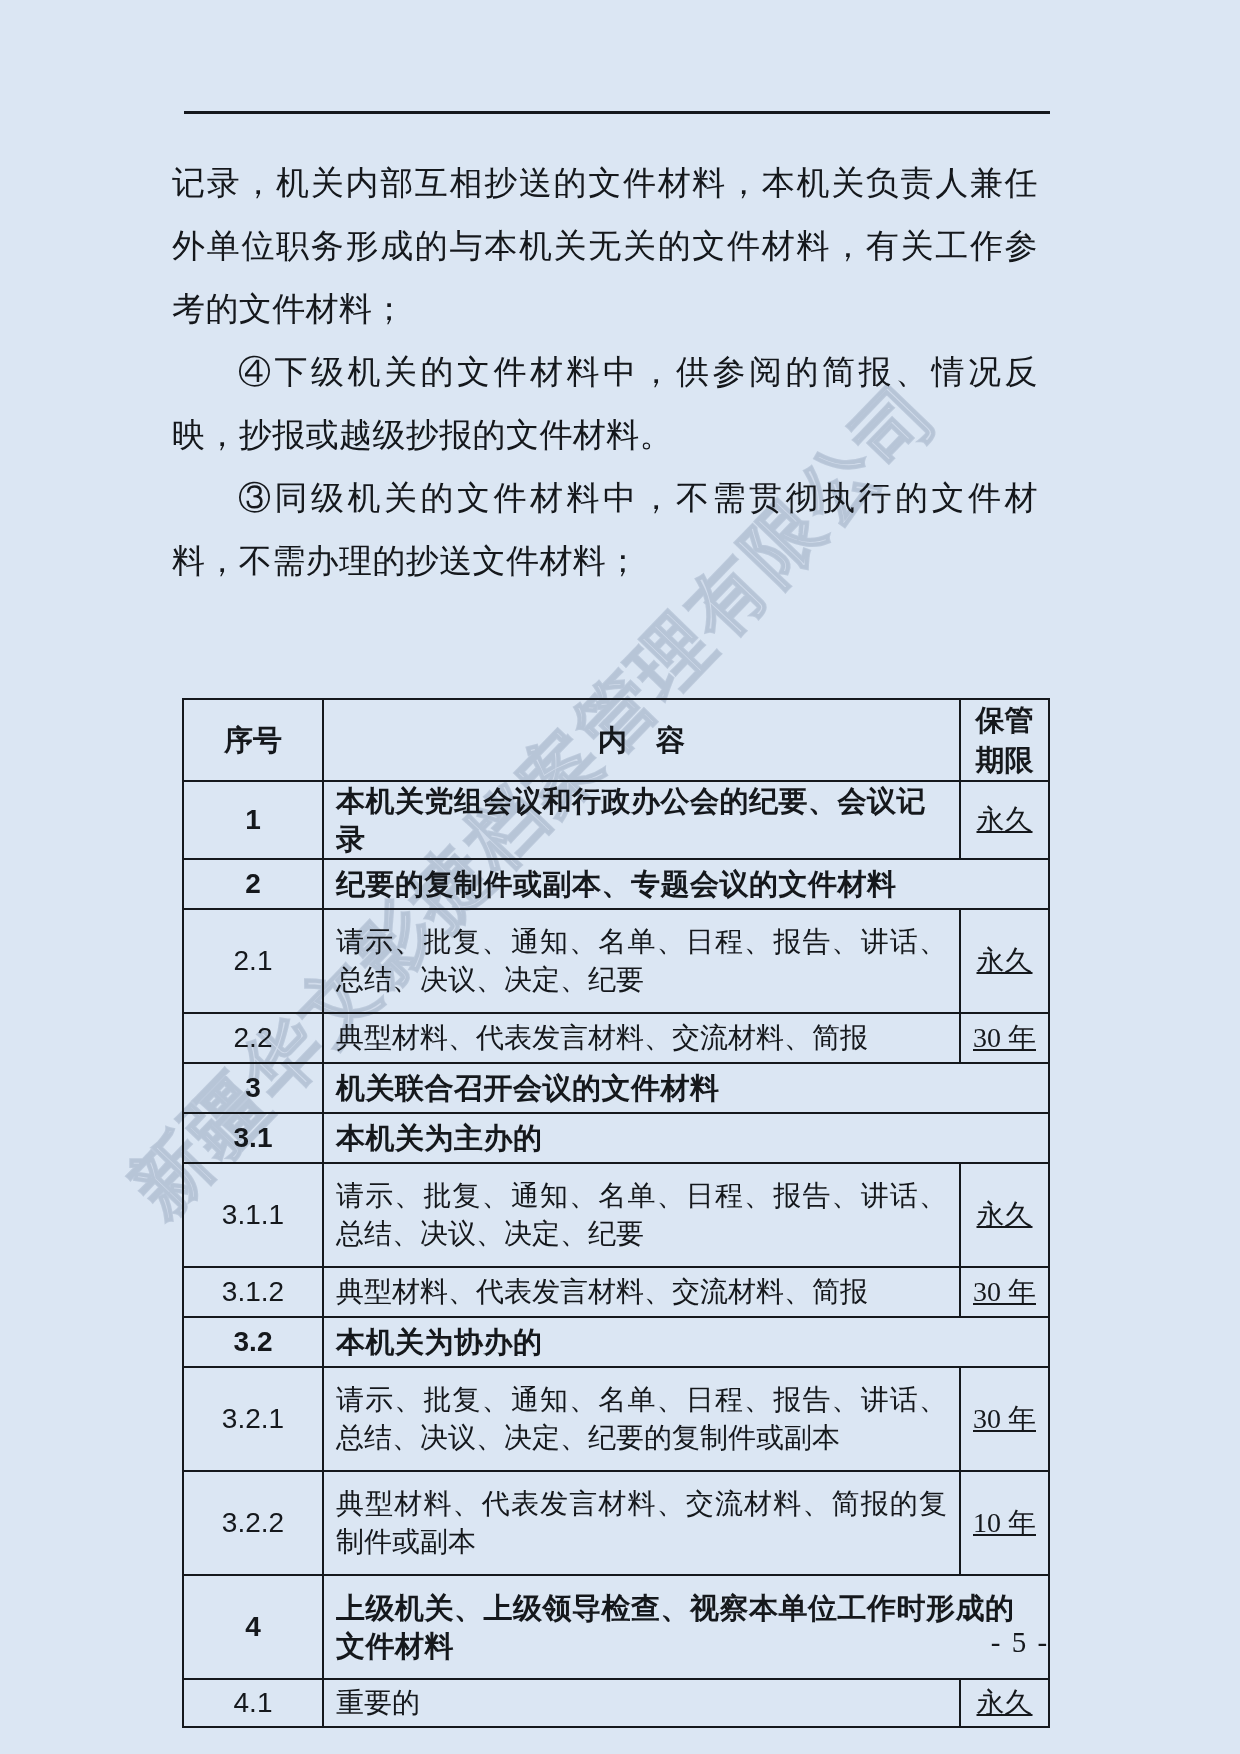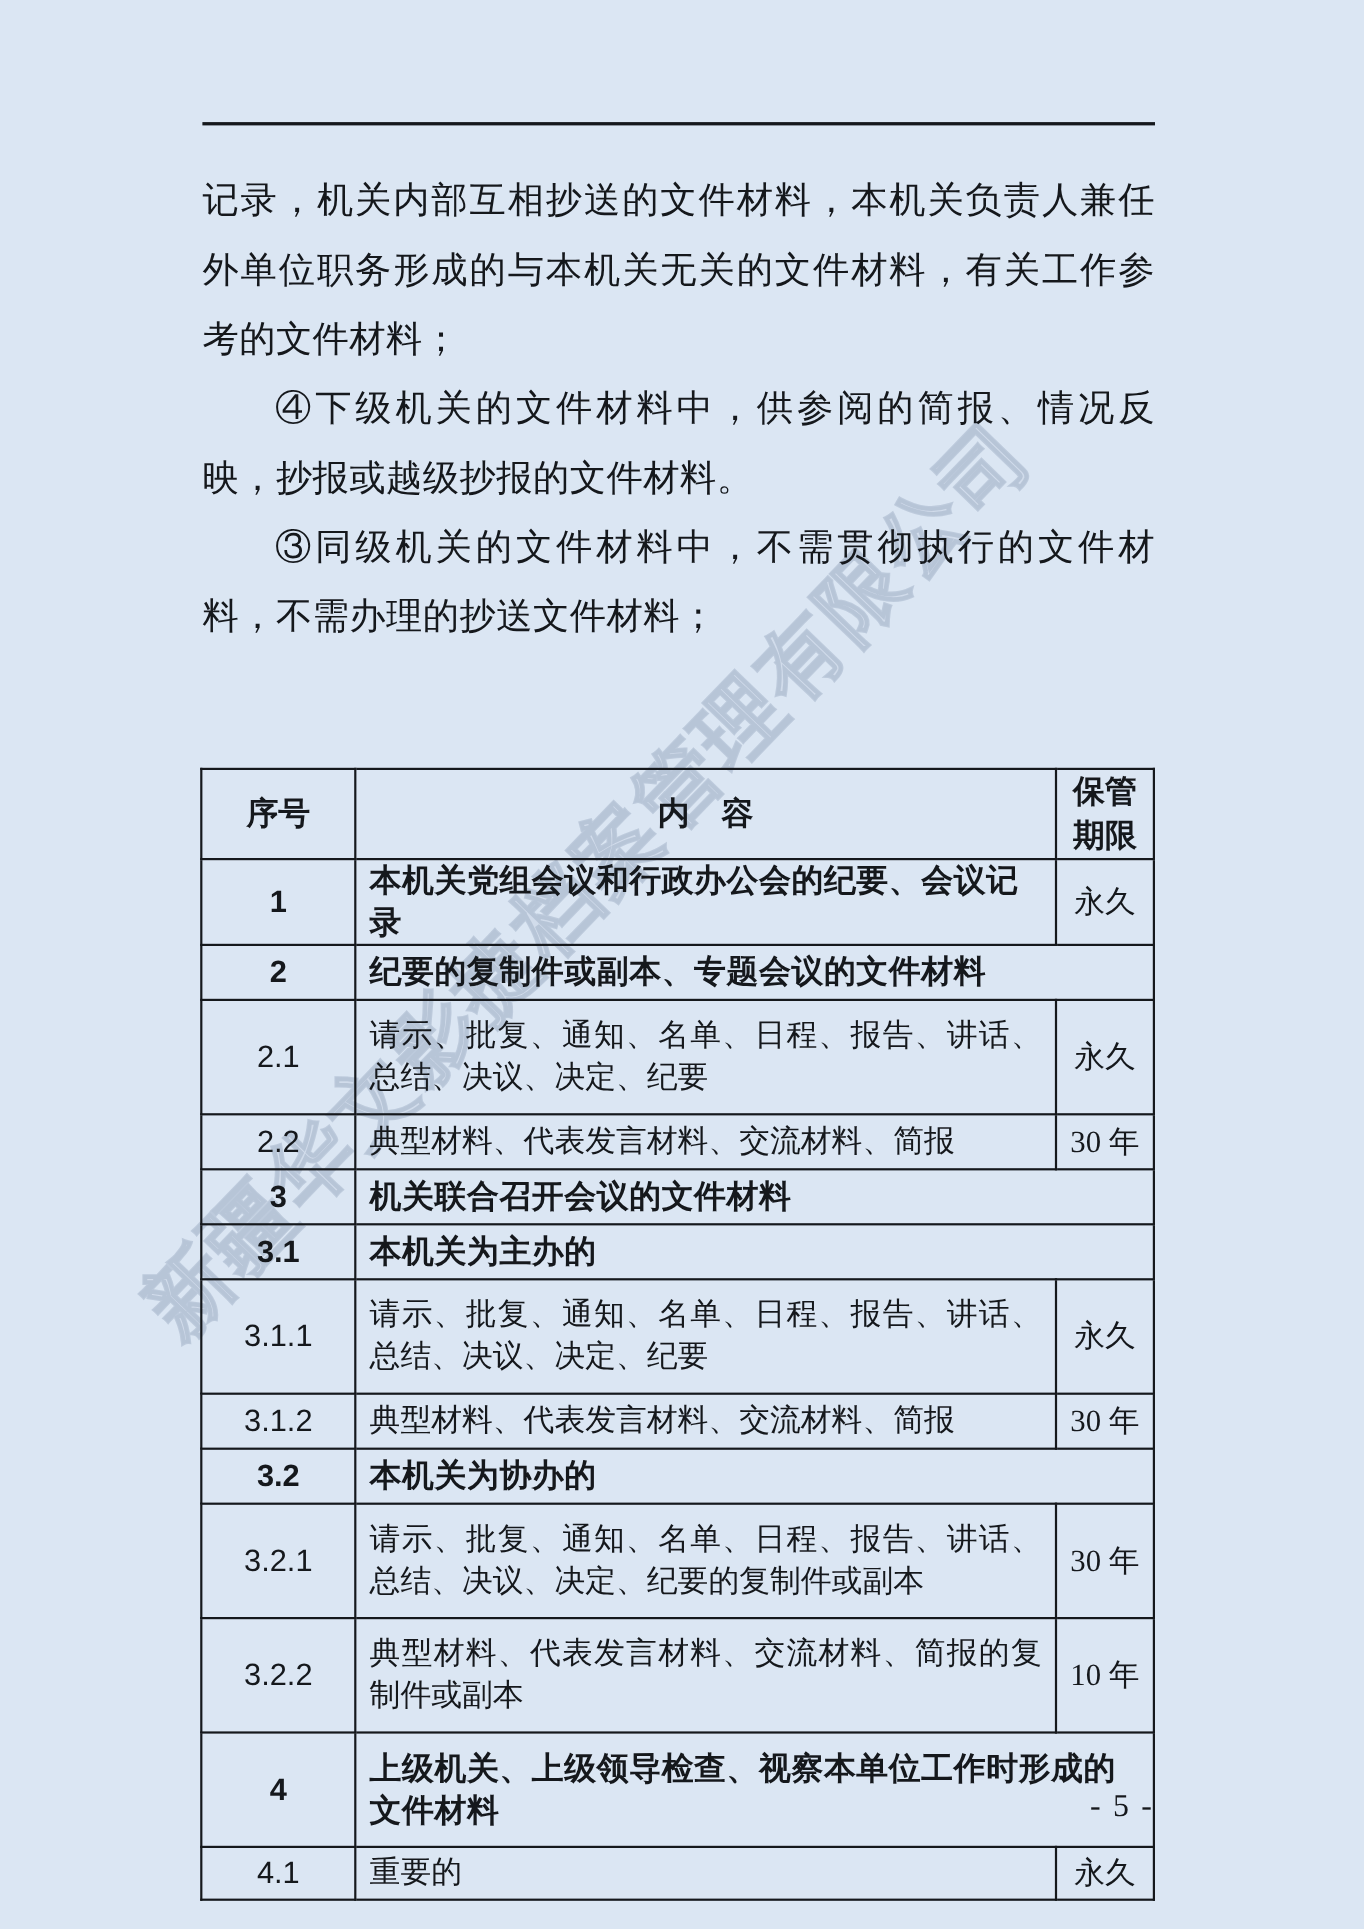--- a/index.html
+++ b/index.html
@@ -23,21 +23,21 @@
     font-weight:bold;
     font-size:76px;
     letter-spacing:4px;
     white-space:nowrap;
     color:rgba(148,165,188,0.14);
     -webkit-text-stroke:2px rgba(148,165,188,0.42);
     z-index:0;
     pointer-events:none;
   }
   .body-text {
-    position:absolute; left:184px; top:152px; width:866px;
+    position:absolute; left:172px; top:152px; width:866px;
     z-index:1;
   }
   .body-text p {
     margin:0;
     font-size:33px;
     line-height:63px;
     letter-spacing:0.4px;
     text-align:justify;
   }
   .body-text p.indent { text-indent:2em; }
@@ -77,20 +77,21 @@
     font-family:"Liberation Sans", sans-serif;
     font-weight:bold;
     font-size:29px;
     text-align:left;
     letter-spacing:0.5px;
     border-radius:20px;
   }
   .ret-cell {
     text-align:center;
     font-size:28px;
+    text-decoration:underline;
   }
   .hdr td {
     text-align:center;
     font-weight:bold;
     font-size:29px;
     line-height:40px;
     padding:0 6px;
   }
   .page-number {
     position:absolute; left:955px; top:1626px; width:130px;

